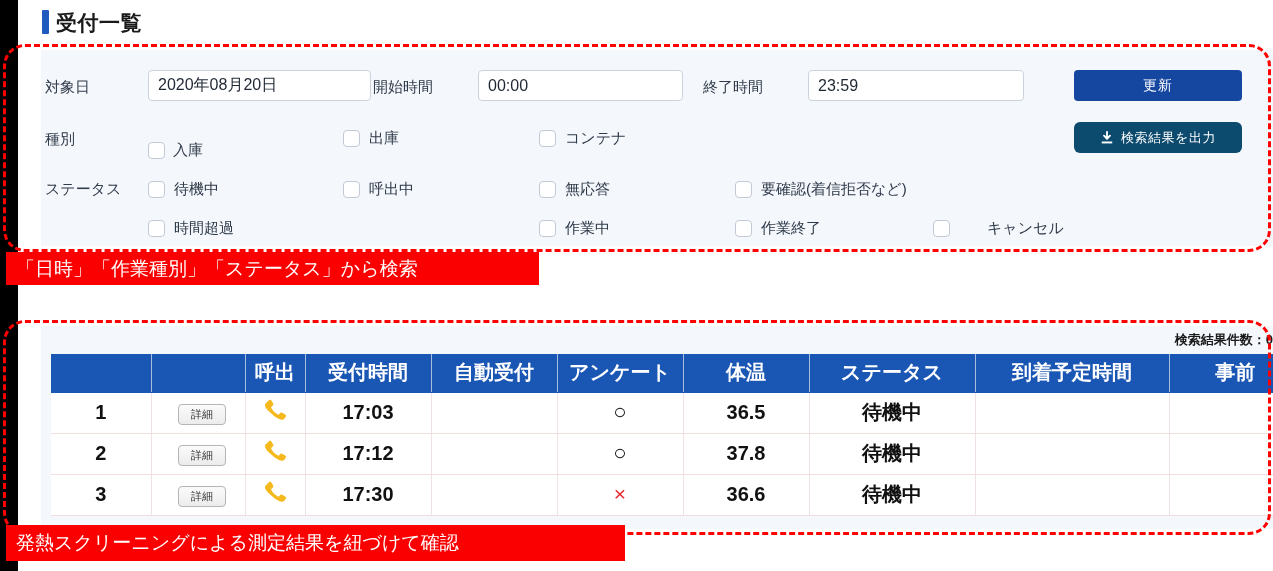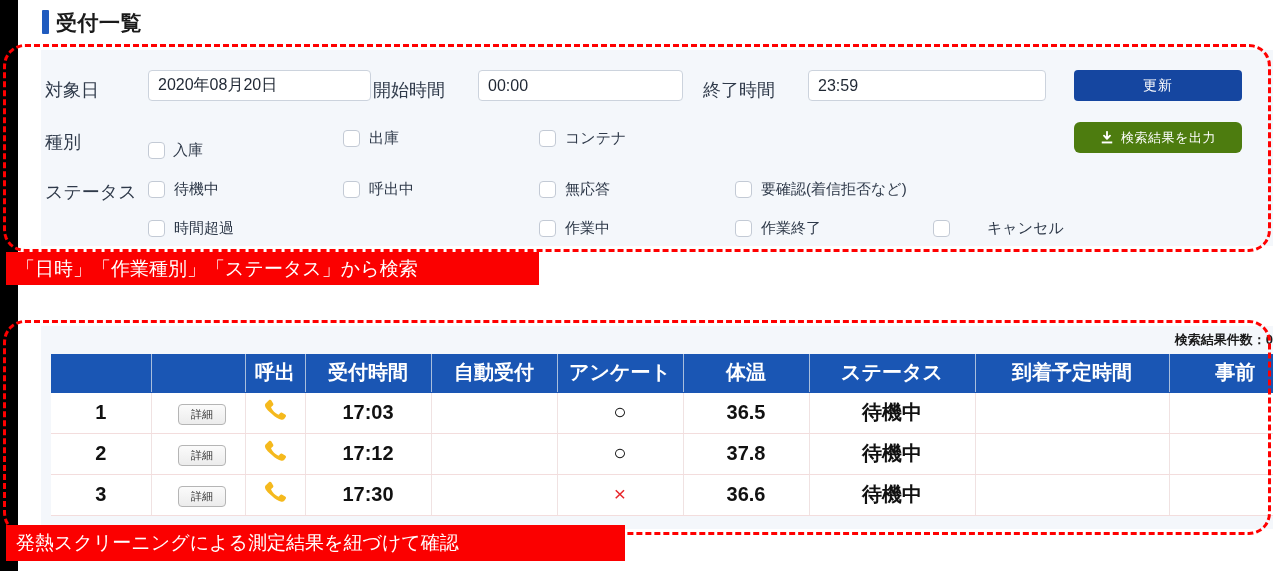--- a/index.html
+++ b/index.html
@@ -68,21 +68,21 @@
     position: absolute;
     left: 23px;
     top: 50px;
     width: 1242px;
     height: 196px;
     background: #f4f7fb;
   }
 
   .field-label {
     position: absolute;
-    font-size: 18px;
+    font-size: 15px;
     color: #2f3a4a;
     font-weight: normal;
     white-space: nowrap;
   }
 
   .text-input {
     position: absolute;
     background: #ffffff;
     border: 1px solid #ccd3dd;
     border-radius: 4px;
@@ -94,21 +94,21 @@
     height: 31px;
     line-height: 29px;
   }
 
   
   #lbl-date      { left: 27px; top: 78px; }
   #inp-date      { left: 130px; top: 70px; width: 223px; }
   #lbl-start     { left: 355px; top: 78px; }
   #inp-start     { left: 460px; top: 70px; width: 205px; }
   #lbl-end       { left: 685px; top: 78px; }
-  #inp-end       { left: 790px; top: 70px; width: 238px; }
+  #inp-end       { left: 790px; top: 70px; width: 216px; }
 
   .btn-update {
     position: absolute;
     left: 1056px;
     top: 70px;
     width: 168px;
     height: 31px;
     background: #1546a0;
     color: #ffffff;
     border: none;
@@ -118,21 +118,21 @@
     cursor: pointer;
     letter-spacing: 1px;
   }
 
   .btn-export {
     position: absolute;
     left: 1056px;
     top: 122px;
     width: 168px;
     height: 31px;
-    background: #4d7c0f;
+    background: #0c4a6e;
     color: #ffffff;
     border: none;
     border-radius: 6px;
     font-size: 13px;
     font-family: "Liberation Sans", sans-serif;
     cursor: pointer;
     display: flex;
     align-items: center;
     justify-content: center;
     gap: 7px;

